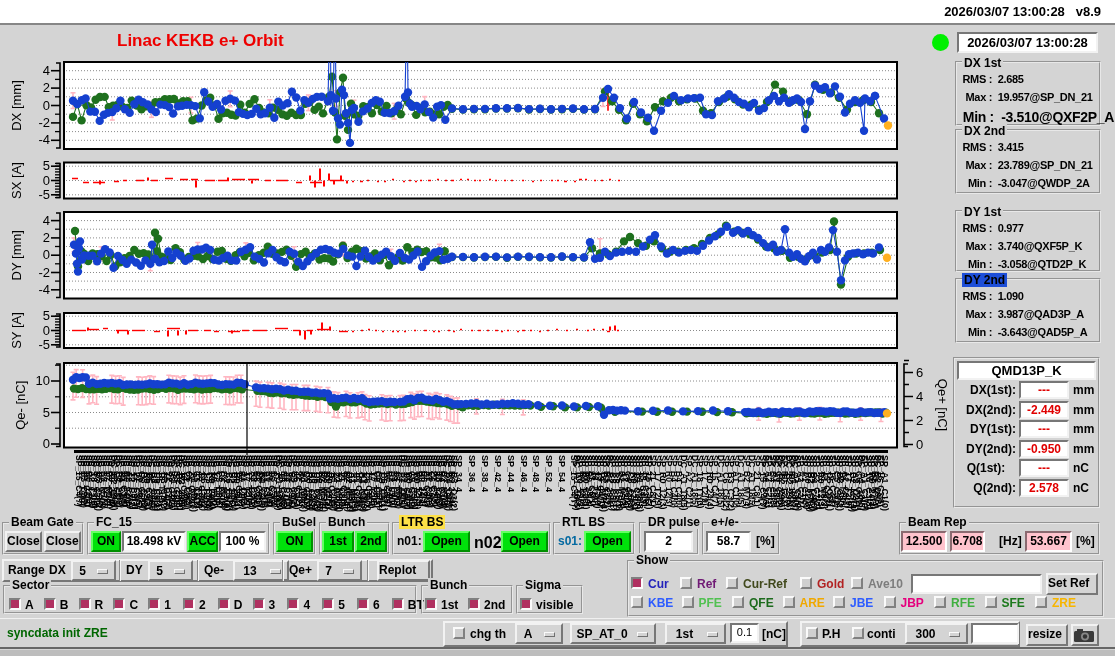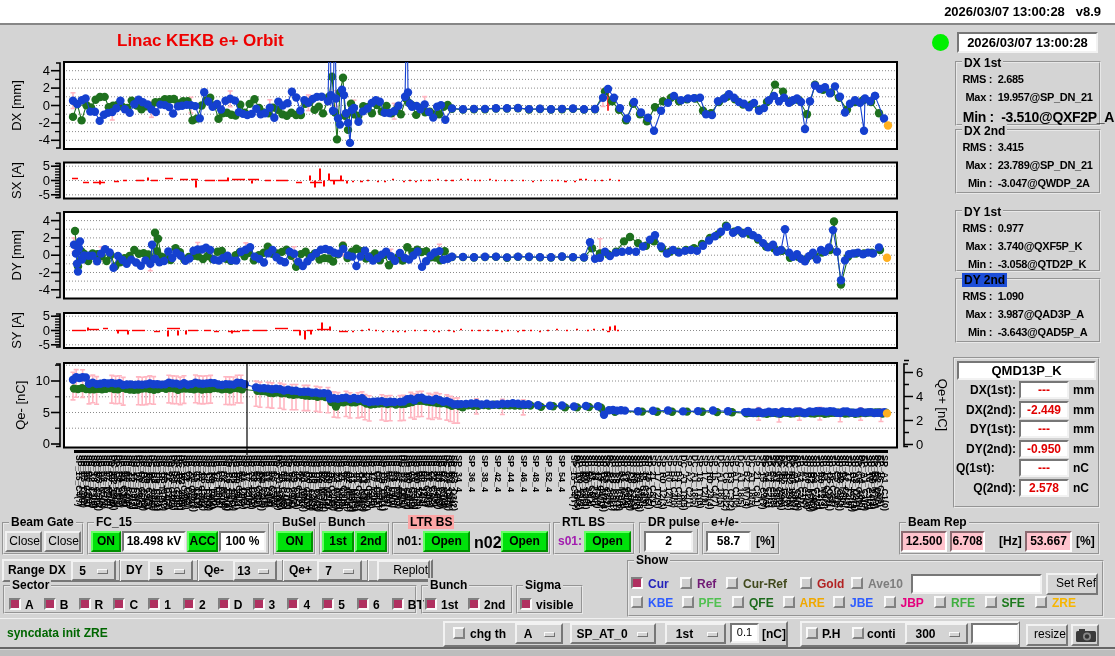--- a/index.html
+++ b/index.html
@@ -2,21 +2,21 @@
 <html><head><meta charset="utf-8"><style>
 * { margin:0; padding:0; box-sizing:border-box; }
 html,body { width:1115px; height:656px; overflow:hidden; }
 body { font-family:"Liberation Sans",sans-serif; background:#d4d4d4; position:relative; }
 .abs { position:absolute; }
 .topstrip { left:0; top:0; width:1115px; height:25px; background:#fff; border-bottom:2px solid #868686; }
 .toptime { right:14px; top:4px; font-size:13px; font-weight:bold; }
 .maintitle { left:117px; top:31px; font-size:17px; font-weight:bold; color:#ee0000; }
 .grpanel { left:0; top:27px; width:1115px; height:623px; background:#d4d4d4; }
 .gbox { position:absolute; border:2px groove #e8e8e8; }
-.btn { position:absolute; background:#d4d4d4; border-style:solid; border-width:2px; border-color:#f2f2f2 #777 #777 #f2f2f2; font-size:12px; font-weight:normal; text-align:right; }
+.btn { position:absolute; background:#d4d4d4; border-style:solid; border-width:2px; border-color:#f2f2f2 #777 #777 #f2f2f2; font-size:12px; font-weight:bold; text-align:left; }
 .grn { position:absolute; background:#00e10b; border-style:solid; border-width:2px; border-color:#63ff63 #009000 #009000 #63ff63; font-size:12px; font-weight:bold; text-align:center; color:#000; }
 .ent { position:absolute; background:#fff; border-style:solid; border-width:2px; border-color:#777 #f2f2f2 #f2f2f2 #777; font-size:12px; font-weight:bold; text-align:center; }
 .pent { position:absolute; background:#ffc3cd; border-style:solid; border-width:2px; border-color:#8a6a70 #fff #fff #8a6a70; font-size:12px; font-weight:bold; text-align:center; }
 .lbl { position:absolute; font-size:12px; font-weight:bold; white-space:nowrap; }
 .cb { position:absolute; width:12px; height:12px; border-style:solid; border-width:2px; border-color:#808080 #fafafa #fafafa #808080; }
 .cbon { background:#b03060; }
 .cboff { background:#cfcfcf; border-color:#fafafa #808080 #808080 #fafafa !important; }
 .opt { position:absolute; background:#d4d4d4; border-style:solid; border-width:2px; border-color:#f2f2f2 #777 #777 #f2f2f2; font-size:12px; font-weight:bold; }
 .opt .tx { position:absolute; left:0; right:22px; top:2px; text-align:center; }
 .opt .ind { position:absolute; right:6px; top:7px; width:11px; height:5px; background:#d4d4d4; border-style:solid; border-width:1.5px; border-color:#fafafa #707070 #707070 #fafafa; }
@@ -1870,21 +1870,21 @@
 <div class="lbl" style="left:1073px;top:383.0px">mm</div>
 <div class="lbl" style="left:956px;top:402.6px;width:60px;text-align:right">DX(2nd):</div>
 <div class="ent" style="left:1019px;top:400.6px;width:50px;height:18px;line-height:14px;color:#e00000">-2.449</div>
 <div class="lbl" style="left:1073px;top:402.6px">mm</div>
 <div class="lbl" style="left:956px;top:422.2px;width:60px;text-align:right">DY(1st):</div>
 <div class="ent" style="left:1019px;top:420.2px;width:50px;height:18px;line-height:14px;color:#e00000">---</div>
 <div class="lbl" style="left:1073px;top:422.2px">mm</div>
 <div class="lbl" style="left:956px;top:441.8px;width:60px;text-align:right">DY(2nd):</div>
 <div class="ent" style="left:1019px;top:439.8px;width:50px;height:18px;line-height:14px;color:#e00000">-0.950</div>
 <div class="lbl" style="left:1073px;top:441.8px">mm</div>
-<div class="lbl" style="left:956px;top:461.4px;width:60px;text-align:left">Q(1st):</div>
+<div class="lbl" style="left:956px;top:461.4px;width:60px;text-align:center">Q(1st):</div>
 <div class="ent" style="left:1019px;top:459.4px;width:50px;height:18px;line-height:14px;color:#e00000">---</div>
 <div class="lbl" style="left:1073px;top:461.4px">nC</div>
 <div class="lbl" style="left:956px;top:481.0px;width:60px;text-align:right">Q(2nd):</div>
 <div class="ent" style="left:1019px;top:479.0px;width:50px;height:18px;line-height:14px;color:#e00000">2.578</div>
 <div class="lbl" style="left:1073px;top:481.0px">nC</div>
 <div class="gbox" style="left:2px;top:522px;width:82px;height:33px"></div>
 <div class="lbl" style="left:9px;top:515px;background:#d4d4d4;padding:0 2px">Beam Gate</div>
 <div class="btn" style="left:5px;top:531px;width:37px;height:21px;line-height:17px">Close</div>
 <div class="btn" style="left:44px;top:531px;width:37px;height:21px;line-height:17px">Close</div>
 <div class="gbox" style="left:87px;top:522px;width:183px;height:33px"></div>
@@ -1894,28 +1894,28 @@
 <div class="grn" style="left:187px;top:531px;width:31px;height:21px;line-height:17px">ACC</div>
 <div class="ent" style="left:219px;top:531px;width:47px;height:21px;line-height:17px">100 %</div>
 <div class="gbox" style="left:273px;top:522px;width:43px;height:33px"></div>
 <div class="lbl" style="left:280px;top:515px;background:#d4d4d4;padding:0 2px">BuSel</div>
 <div class="grn" style="left:276px;top:531px;width:37px;height:21px;line-height:17px">ON</div>
 <div class="gbox" style="left:319px;top:522px;width:71px;height:33px"></div>
 <div class="lbl" style="left:326px;top:515px;background:#d4d4d4;padding:0 2px">Bunch</div>
 <div class="grn" style="left:322px;top:531px;width:32px;height:21px;line-height:17px">1st</div>
 <div class="grn" style="left:355px;top:531px;width:32px;height:21px;line-height:17px">2nd</div>
 <div class="gbox" style="left:392px;top:522px;width:159px;height:33px"></div>
-<div class="lbl" style="left:408px;top:515px;background:#fca5a5;padding:0 2px">LTR BS</div>
+<div class="lbl" style="left:399px;top:515px;background:#fde047;padding:0 2px">LTR BS</div>
 <div class="lbl" style="left:397px;top:534px;color:#000;font-size:12px">n01:</div>
 <div class="grn" style="left:423px;top:531px;width:47px;height:21px;line-height:17px">Open</div>
 <div class="lbl" style="left:474px;top:534px;color:#000;font-size:16px">n02:</div>
 <div class="grn" style="left:501px;top:531px;width:47px;height:21px;line-height:17px">Open</div>
 <div class="gbox" style="left:553px;top:522px;width:82px;height:33px"></div>
 <div class="lbl" style="left:560px;top:515px;background:#d4d4d4;padding:0 2px">RTL BS</div>
-<div class="lbl" style="left:558px;top:534px;color:#a21caf;font-size:12px">s01:</div>
+<div class="lbl" style="left:558px;top:534px;color:#0369a1;font-size:12px">s01:</div>
 <div class="grn" style="left:584px;top:531px;width:47px;height:21px;line-height:17px">Open</div>
 <div class="gbox" style="left:639px;top:522px;width:60px;height:33px"></div>
 <div class="lbl" style="left:646px;top:515px;background:#d4d4d4;padding:0 2px">DR pulse</div>
 <div class="ent" style="left:644px;top:531px;width:49px;height:21px;line-height:17px">2</div>
 <div class="gbox" style="left:702px;top:522px;width:78px;height:33px"></div>
 <div class="lbl" style="left:709px;top:515px;background:#d4d4d4;padding:0 2px">e+/e-</div>
 <div class="ent" style="left:706px;top:531px;width:45px;height:21px;line-height:17px">58.7</div>
 <div class="lbl" style="left:756px;top:534px;color:#000;font-size:12px">[%]</div>
 <div class="gbox" style="left:899px;top:522px;width:201px;height:33px"></div>
 <div class="lbl" style="left:906px;top:515px;background:#d4d4d4;padding:0 2px">Beam Rep</div>
@@ -1932,21 +1932,21 @@
     <div class="ind"></div>
   </div>
 <div class="sep" style="left:119px;top:560px;height:21px"></div>
 <div class="lbl" style="left:126px;top:563px;color:#000;font-size:12px">DY</div>
 <div class="opt" style="left:148px;top:560px;width:45px;height:21px">
     <div class="tx">5</div>
     <div class="ind"></div>
   </div>
 <div class="sep" style="left:197px;top:560px;height:21px"></div>
 <div class="lbl" style="left:204px;top:563px;color:#000;font-size:12px">Qe-</div>
-<div class="opt" style="left:233px;top:560px;width:44px;height:21px">
+<div class="opt" style="left:233px;top:560px;width:56px;height:21px">
     <div class="tx">13</div>
     <div class="ind"></div>
   </div>
 <div class="sep" style="left:282px;top:560px;height:21px"></div>
 <div class="lbl" style="left:289px;top:563px;color:#000;font-size:12px">Qe+</div>
 <div class="opt" style="left:317px;top:560px;width:45px;height:21px">
     <div class="tx">7</div>
     <div class="ind"></div>
   </div>
 <div class="sep" style="left:367px;top:560px;height:21px"></div>

